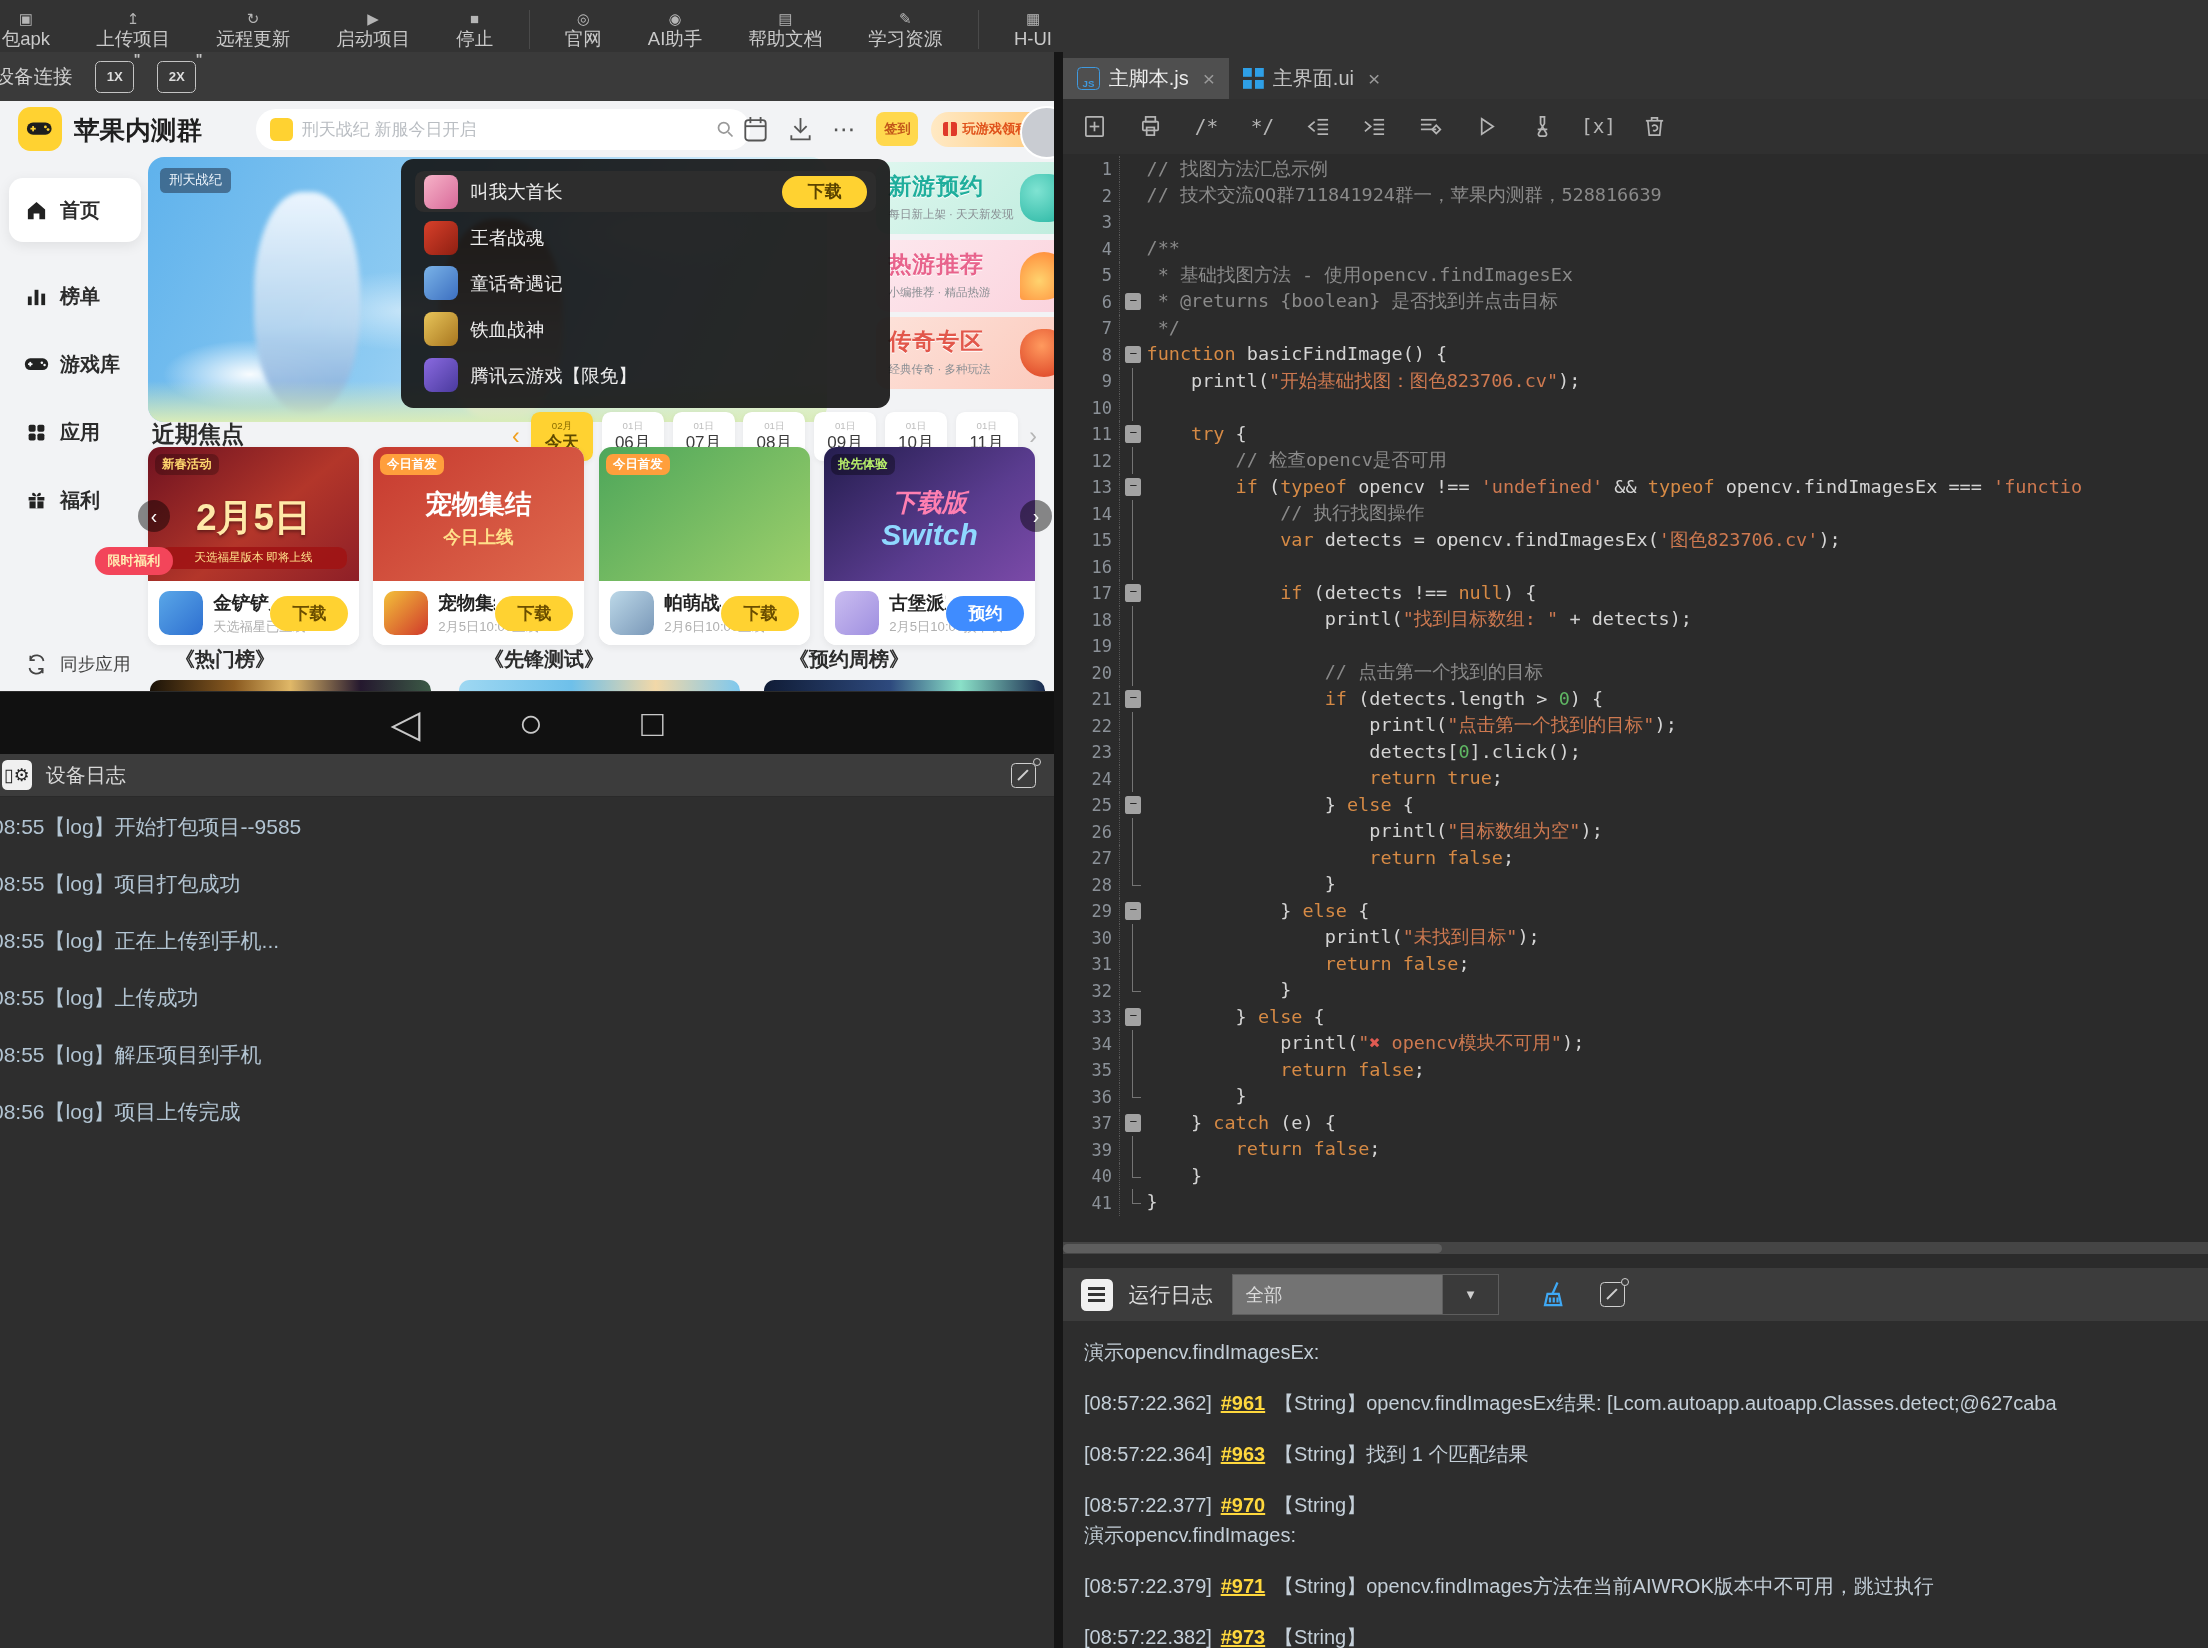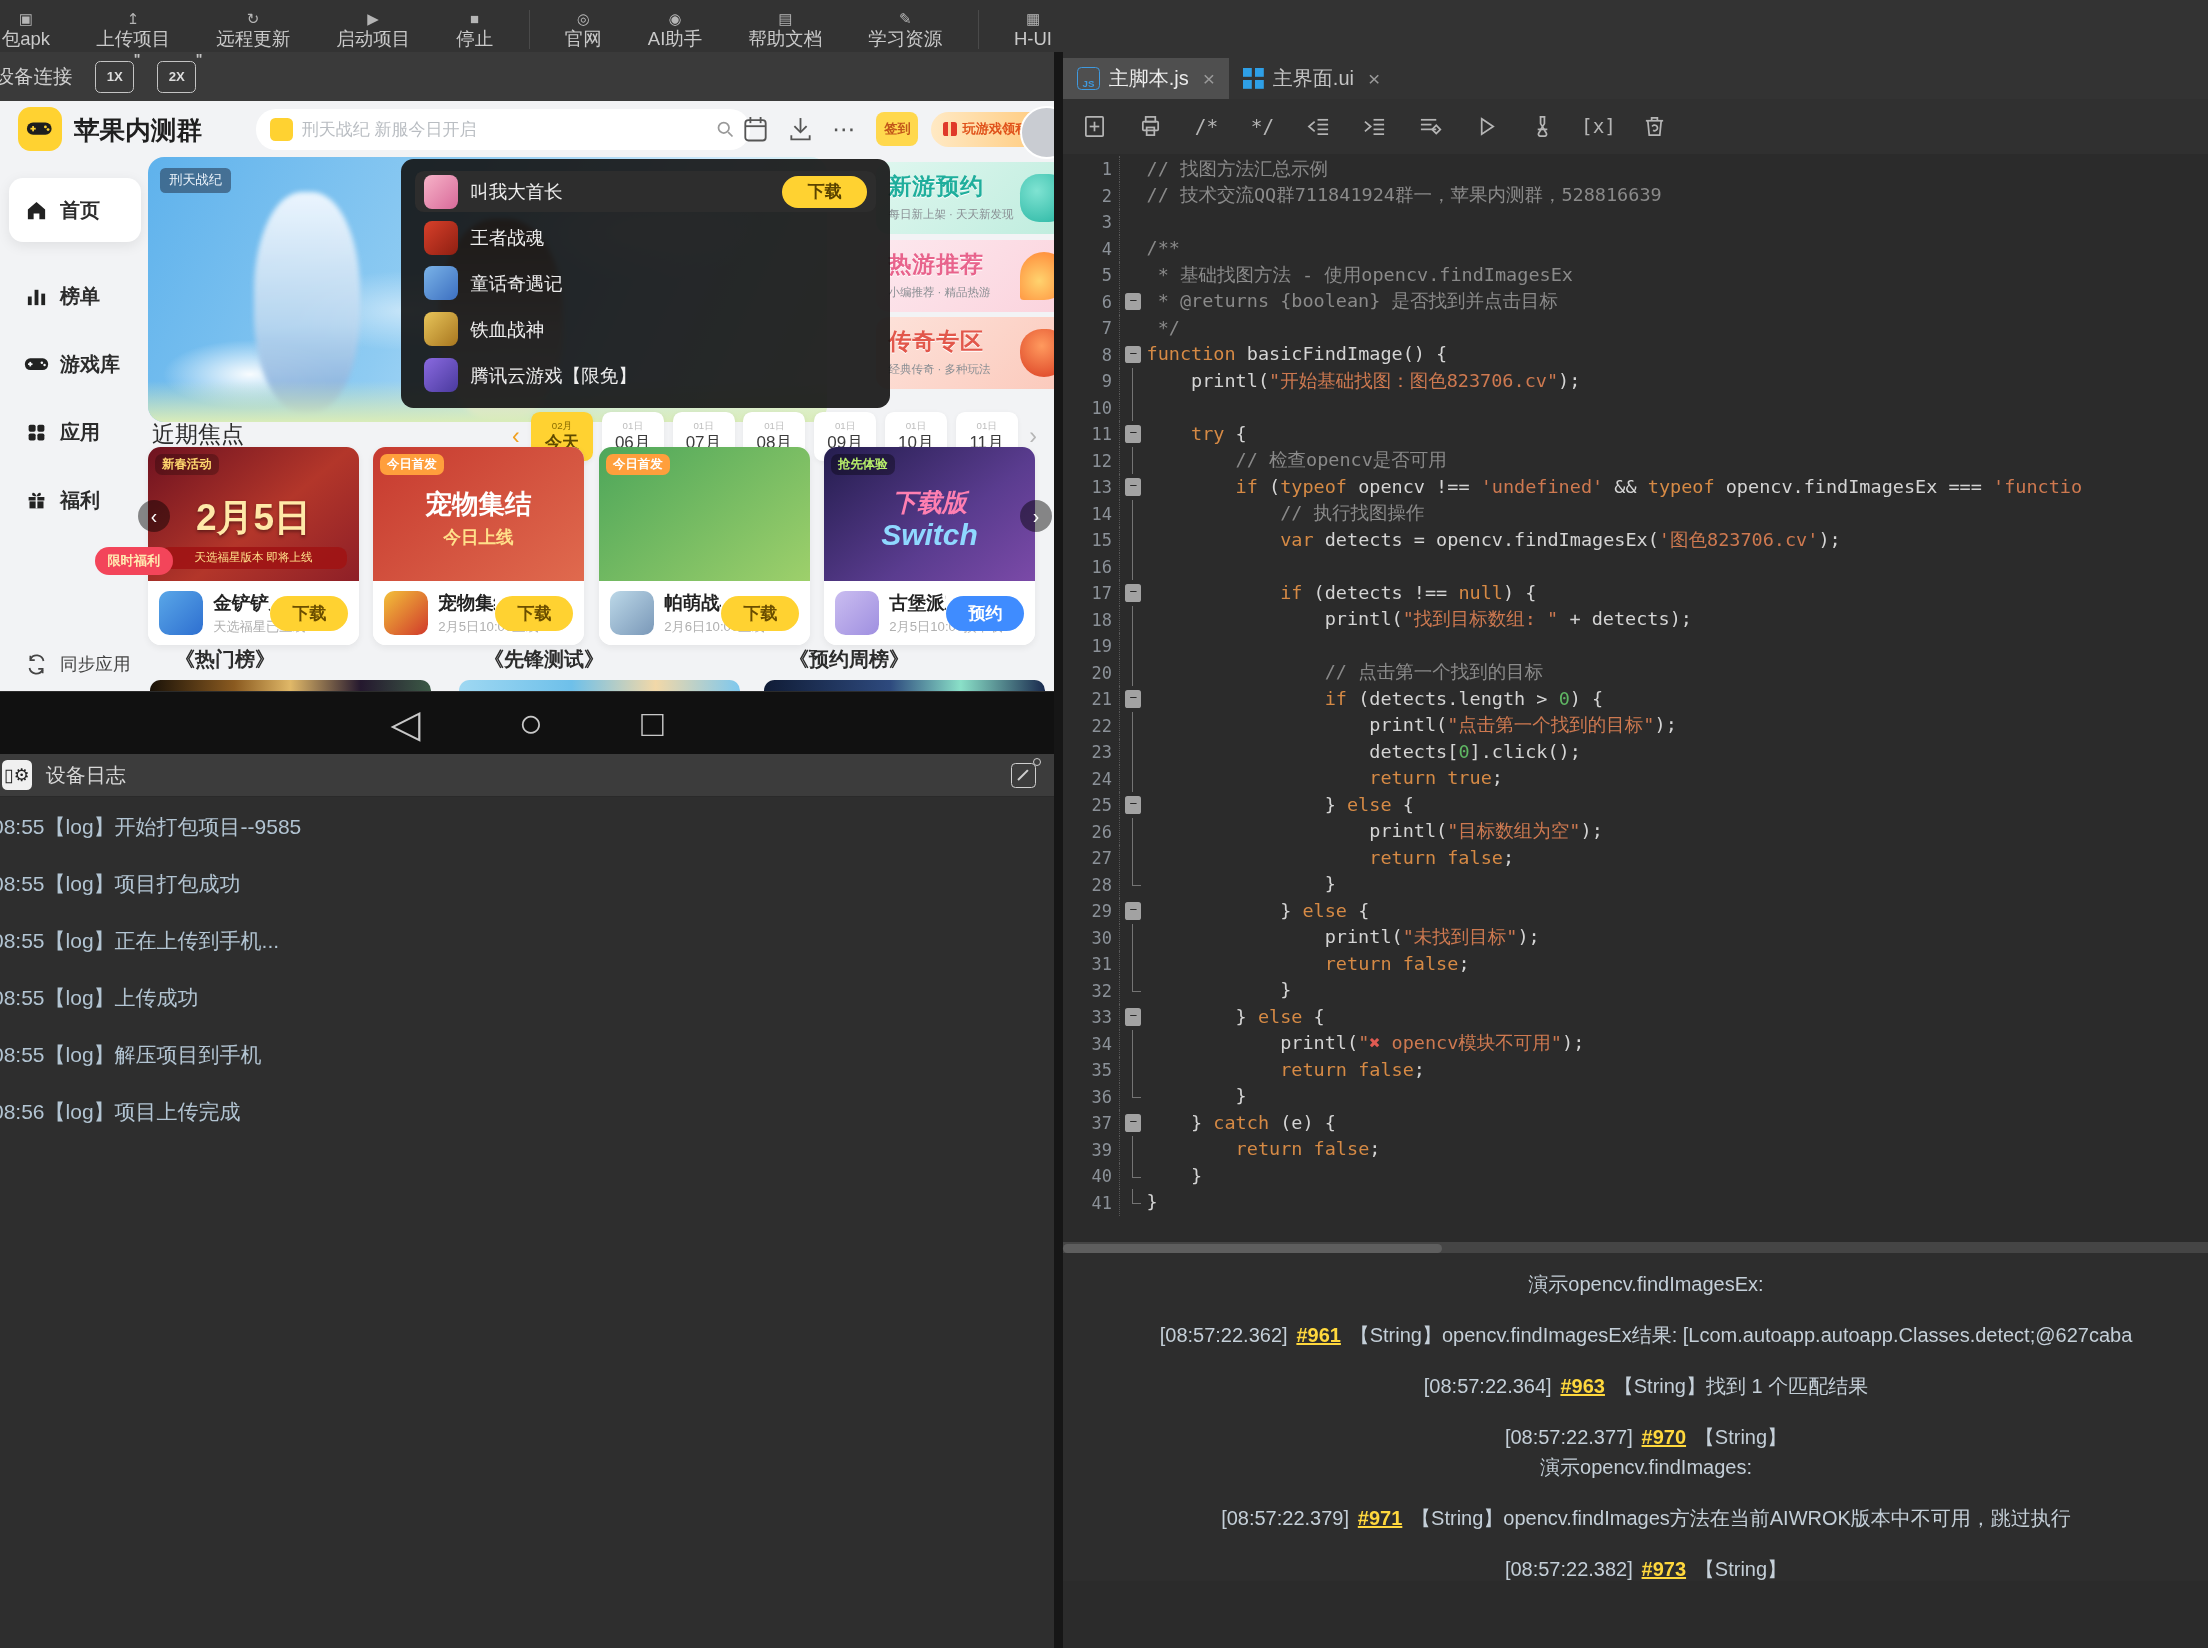--- a/index.html
+++ b/index.html
@@ -96,21 +96,21 @@
   .promo.teal .promo-title{color:#1fae9c;}
   .promo.teal .promo-ic{background:radial-gradient(circle at 35% 35%,#7fe3d2,#23b3a0);border-radius:40%;}
   .promo.pinkc{background:linear-gradient(135deg,#fde8ee,#fbd2dc);}
   .promo.pinkc .promo-title{color:#e8638c;}
   .promo.pinkc .promo-ic{background:radial-gradient(circle at 40% 60%,#ffd36e,#ff7a2e);border-radius:50% 50% 50% 8%;}
   .promo.redc{background:linear-gradient(135deg,#fde2da,#fbc8ba);}
   .promo.redc .promo-title{color:#e2574b;}
   .promo.redc .promo-ic{background:radial-gradient(circle at 45% 35%,#ff9a5e,#d93a20);border-radius:45% 45% 50% 50%;}
 
   
-  .focus-title{position:absolute;left:152px;top:318px;font-size:23px;font-weight:normal;color:#2c2c2c;}
+  .focus-title{position:absolute;left:152px;top:318px;font-size:23px;font-weight:bold;color:#2c2c2c;}
   .ftabs{position:absolute;left:505px;top:311px;display:flex;align-items:center;}
   .ftab-arrow{font-size:23px;color:#f0a020;margin:0 7px;}
   .ftab-arrow.r{color:#b5b5b5;}
   .ftab{width:62px;height:49px;background:#fff;border-radius:8.8px;margin:0 4.4px;display:flex;flex-direction:column;
         align-items:center;justify-content:center;box-shadow:0 1.8px 5.3px rgba(0,0,0,.05);}
   .ftab .sub{font-size:9.7px;color:#bdbdbd;line-height:11.5px;}
   .ftab .lab{font-size:17px;color:#3c3c3c;line-height:21px;}
   .ftab.active{background:#ffd231;}
   .ftab.active .sub{color:#8a6d00;}
   .ftab.active .lab{color:#5f4a00;font-weight:bold;}
@@ -222,22 +222,22 @@
                  border-bottom:0.9px solid #282828;display:flex;align-items:center;}
   .rl-ic{width:32px;height:32px;background:#f0f0f0;border-radius:5.3px;margin-left:17.6px;display:flex;
          flex-direction:column;align-items:center;justify-content:center;}
   .rl-ic span{display:block;width:17.6px;height:2.6px;background:#333;margin:1.8px 0;}
   .rl-title{font-size:21px;color:#dcdcdc;margin-left:16px;}
   .rl-select{margin-left:19.4px;width:265px;height:39px;border:0.9px solid #5e5e5e;display:flex;}
   .rl-sel-val{flex:1;background:#737373;color:#dcdcdc;font-size:18.5px;display:flex;align-items:center;padding-left:12.4px;}
   .rl-sel-arrow{width:55px;background:#3a3a3a;border-left:0.9px solid #5e5e5e;display:flex;align-items:center;
                 justify-content:center;color:#cfcfcf;font-size:13.2px;}
   .broom{margin-left:41px;}
-  .runlog-body{position:absolute;left:1063px;top:1253px;width:1145px;height:328px;background:#2d2d2d;
-               padding:17.6px 0 0 21px;box-sizing:border-box;overflow:hidden;text-align:center;}
+  .runlog-body{position:absolute;left:1063px;top:1321px;width:1145px;height:328px;background:#2d2d2d;
+               padding:17.6px 0 0 21px;box-sizing:border-box;overflow:hidden;}
   .rl-row{font-size:20px;color:#c4cfd8;margin-bottom:24px;white-space:nowrap;}
   .rl-row .t2{display:block;margin-top:3.5px;}
   .rl-id{color:#ffd83d;text-decoration:underline;margin:0 8.8px;font-weight:bold;}
 </style>
 </head>
 <body>
 
 <div id="root">
 
   <div class="menubar" id="menubar">

